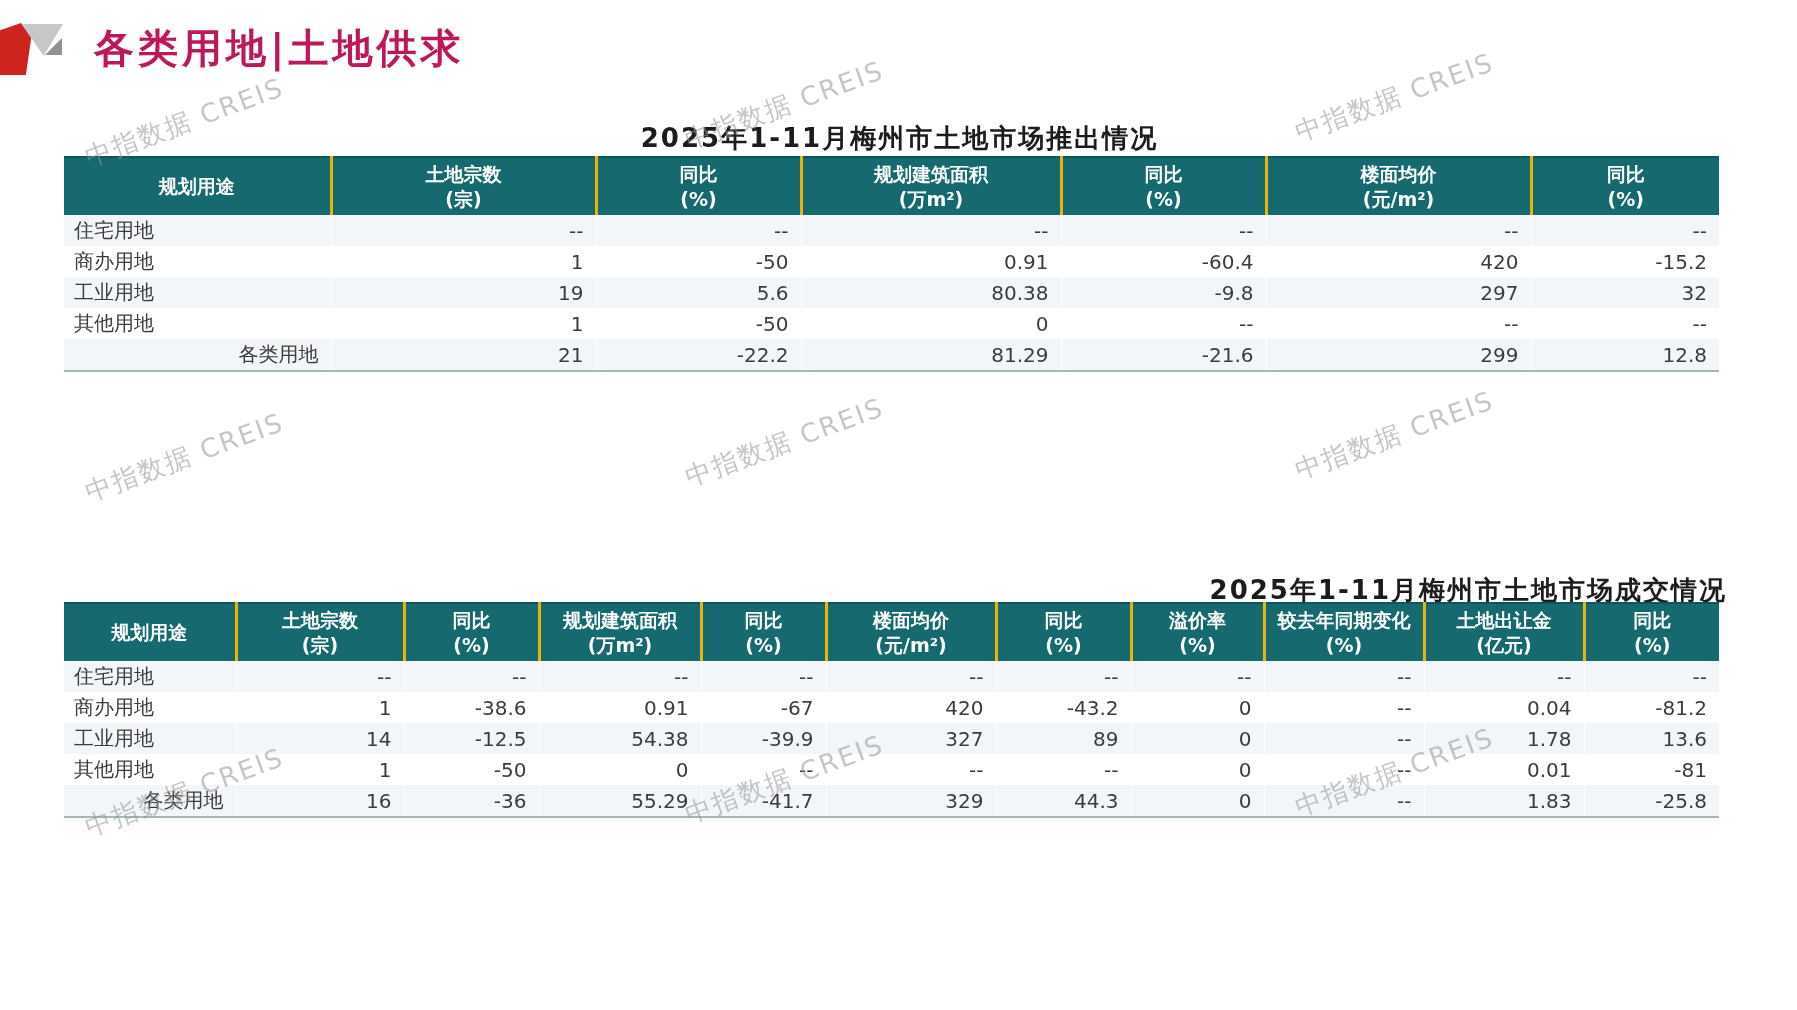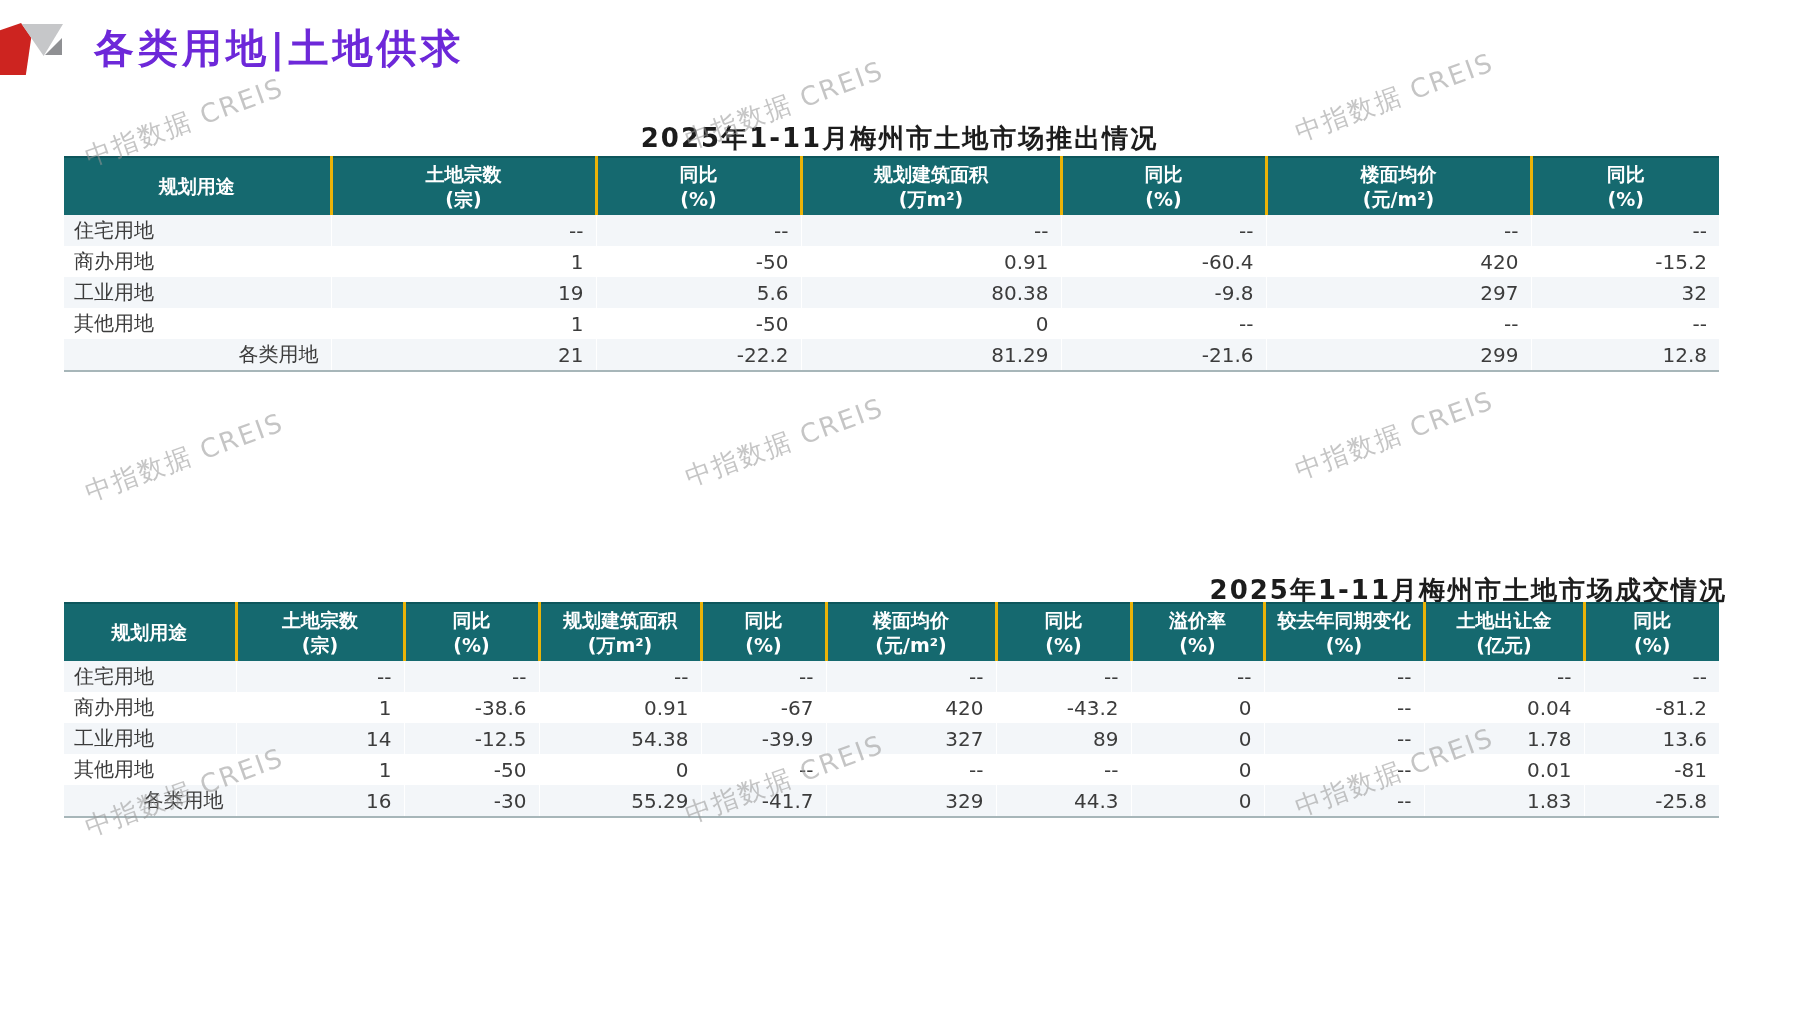--- a/index.html
+++ b/index.html
@@ -14,21 +14,21 @@
   .logo{position:relative;width:66px;height:54px;flex:0 0 66px;}
   .logo .shape{position:absolute;}
   .logo-red{left:0;top:2px;width:34px;height:52px;background:#cd2420;
     clip-path:polygon(0 14%,62% 0,92% 28%,76% 100%,0 100%);}
   .logo-light{left:19px;top:3px;width:44px;height:32px;background:#c6c7c9;
     clip-path:polygon(6% 0,100% 0,56% 100%);}
   .logo-dark{left:45px;top:17px;width:17px;height:17px;background:#8f9093;
     clip-path:polygon(0 100%,100% 0,100% 100%);}
   .page-title{
     margin-left:28px;font-family:"DejaVu Serif","Liberation Serif",serif;
-    font-size:40px;font-weight:bold;color:#6d28d9;letter-spacing:4px;white-space:nowrap;
+    font-size:40px;font-weight:bold;color:#be185d;letter-spacing:4px;white-space:nowrap;
   }
   
   .tbl-title{
     position:absolute;left:72px;width:1655px;text-align:center;
     font-size:26px;font-weight:600;color:#1c1c1c;letter-spacing:2px;margin-top:11px;
   }
   #title1{top:110px;}
   #title2{top:562px;text-align:right;}
   
   table{border-collapse:collapse;table-layout:fixed;position:absolute;left:64px;width:1655px;}
@@ -222,21 +222,21 @@
       <td>--</td>
       <td>--</td>
       <td>0</td>
       <td>--</td>
       <td>0.01</td>
       <td>-81</td>
     </tr>
     <tr>
       <td>各类用地</td>
       <td>16</td>
-      <td>-30</td>
+      <td>-36</td>
       <td>55.29</td>
       <td>-41.7</td>
       <td>329</td>
       <td>44.3</td>
       <td>0</td>
       <td>--</td>
       <td>1.83</td>
       <td>-25.8</td>
     </tr>
   </tbody>

